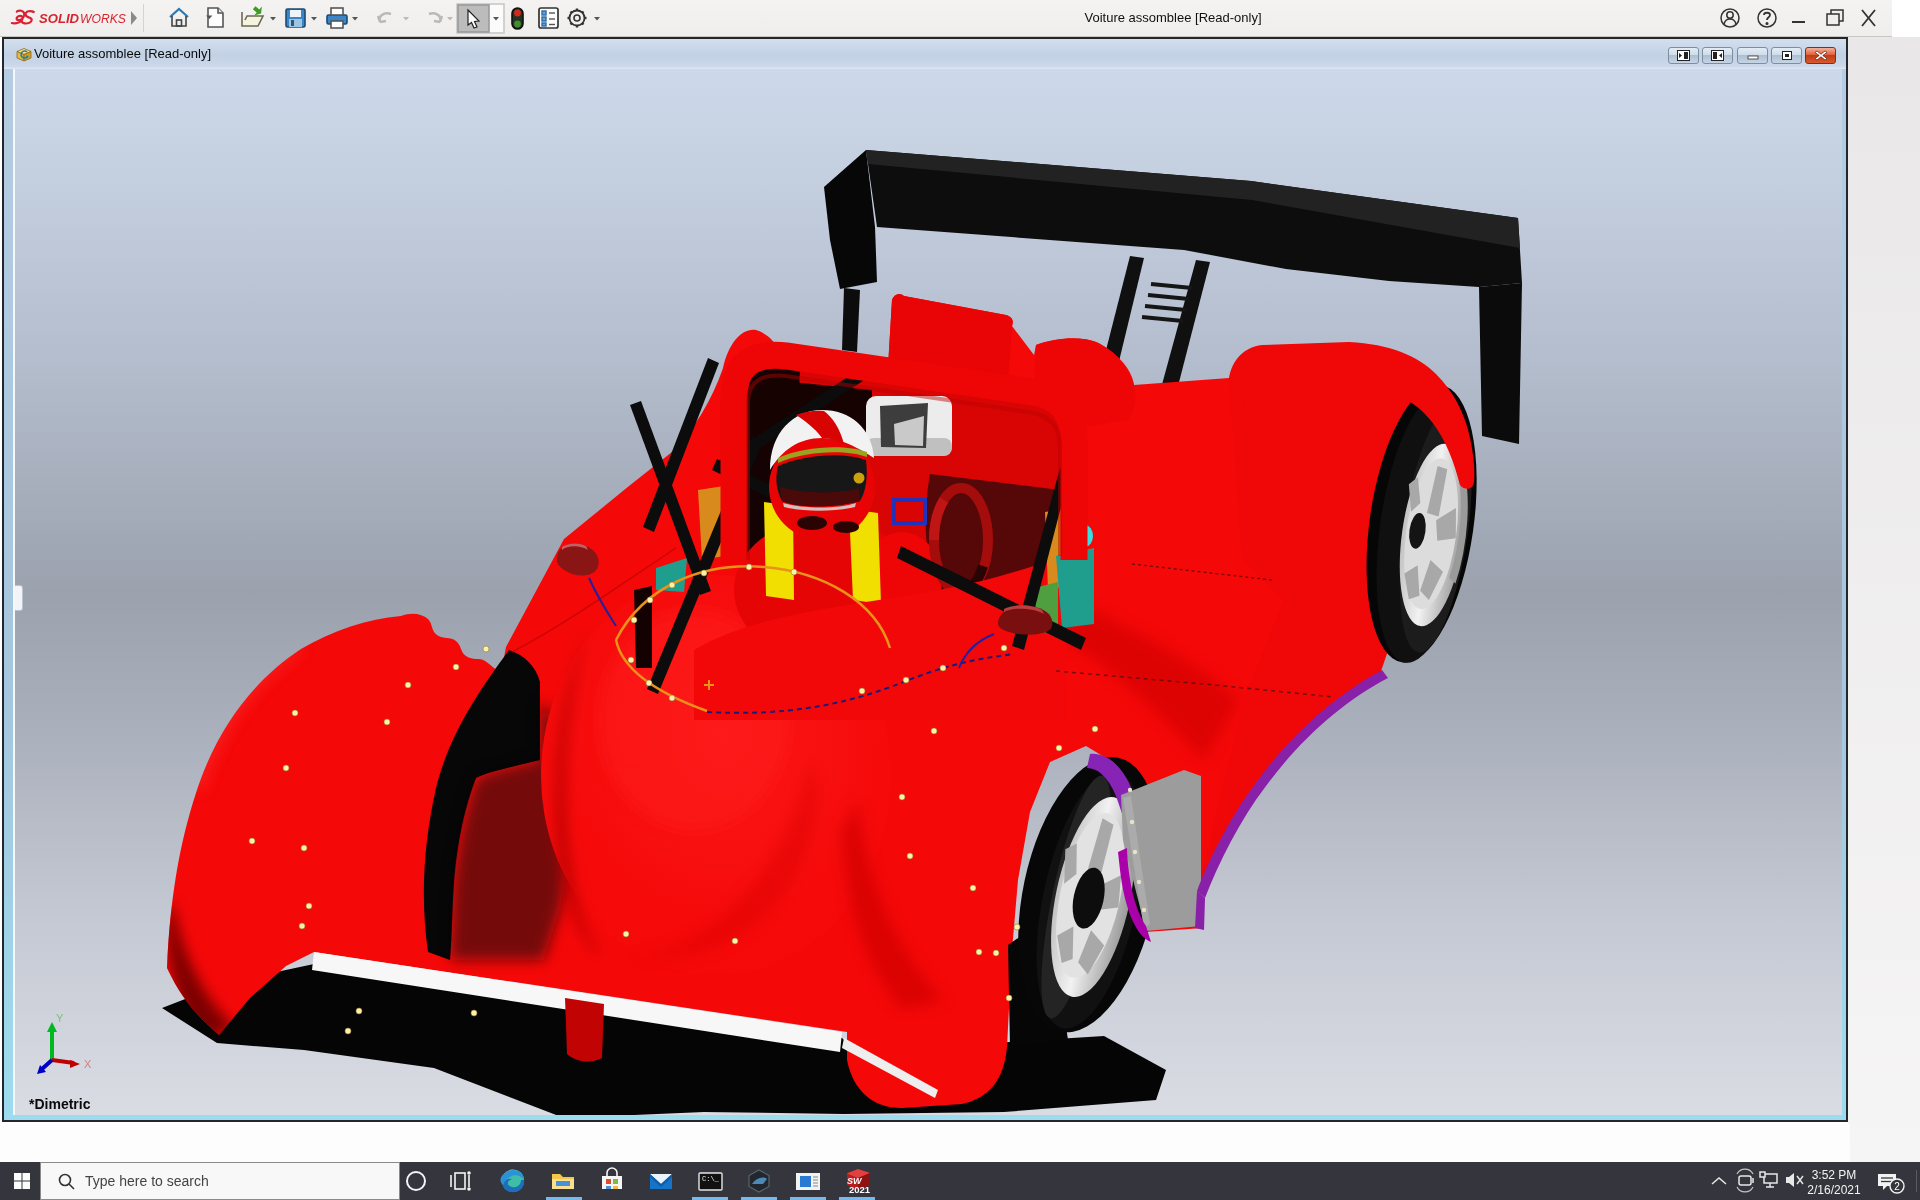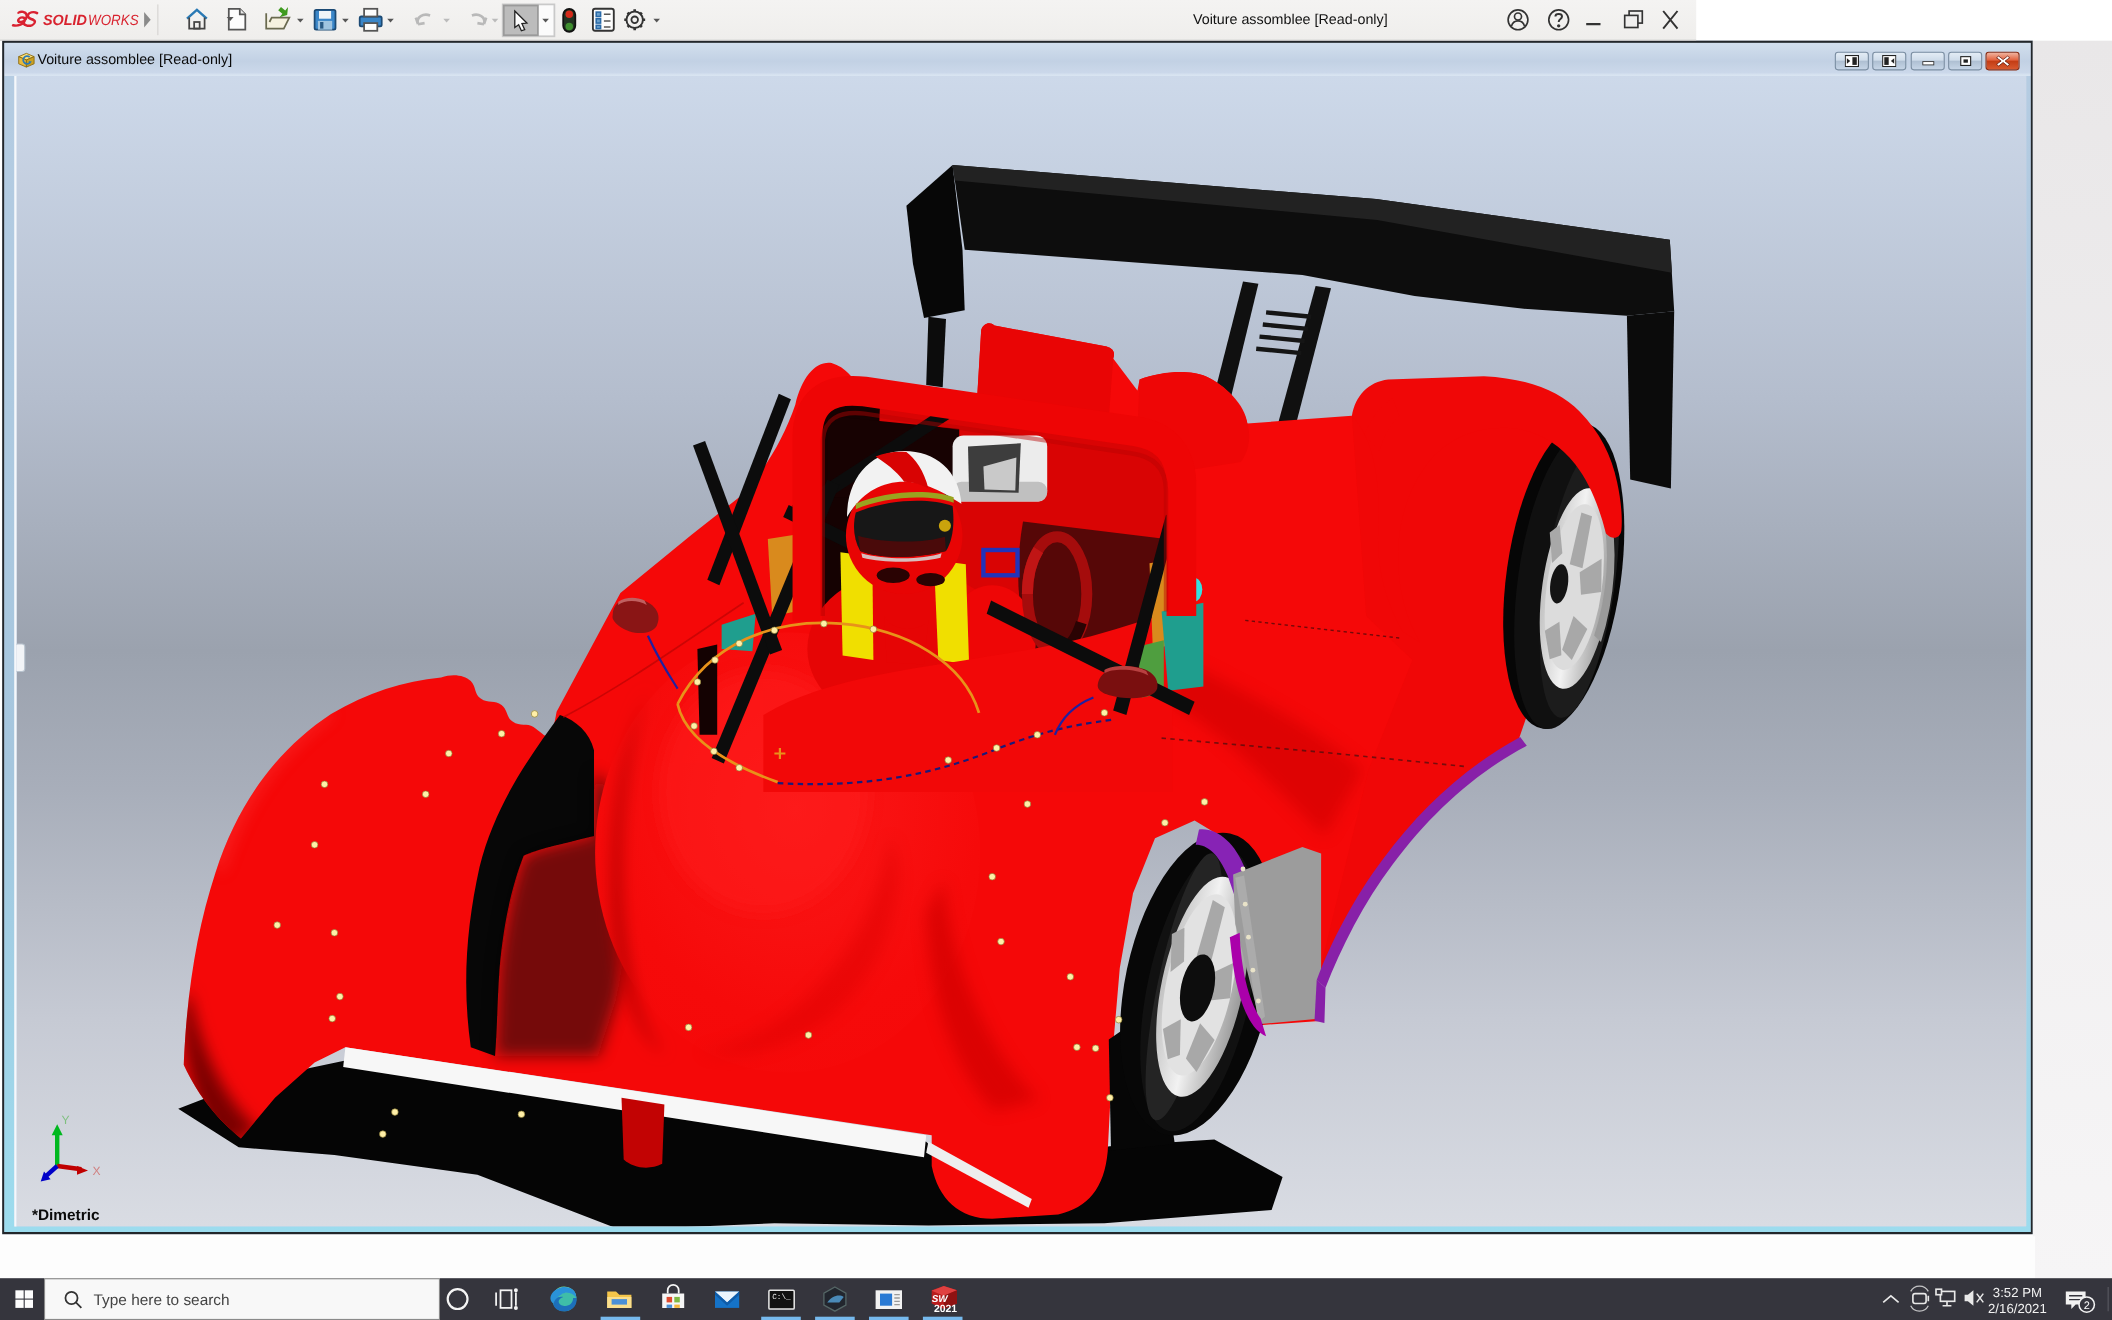--- a/index.html
+++ b/index.html
@@ -1,20 +1,20 @@
 <!DOCTYPE html>
 <html><head>
 <meta charset="utf-8">
 <style>
   * { margin:0; padding:0; box-sizing:border-box; }
   html,body { width:1920px; height:1200px; overflow:hidden; font-family:"Liberation Sans", sans-serif; background:#fff; }
   #stage { position:relative; width:1920px; height:1200px; }
 
   
-  #appbar { position:absolute; left:0; top:0; width:1542px; height:37px;
+  #appbar { position:absolute; left:0; top:0; width:1892px; height:37px;
     background:linear-gradient(#f4f3f2,#efeeec); border-bottom:1px solid #c9c7c5; }
   #swlogo { position:absolute; left:8px; top:5px; }
   #apptitle { position:absolute; left:1173px; top:10px; transform:translateX(-50%);
     font-size:13px; color:#111; white-space:nowrap; }
   .appbtn { position:absolute; top:0; height:36px; }
 
   
   #docwin { position:absolute; left:2px; top:37px; width:1846px; height:1085px;
     border:2px solid #23272b; background:#c2d1e4; }
   #doctitle { position:absolute; left:0; top:0; right:0; height:30px;

